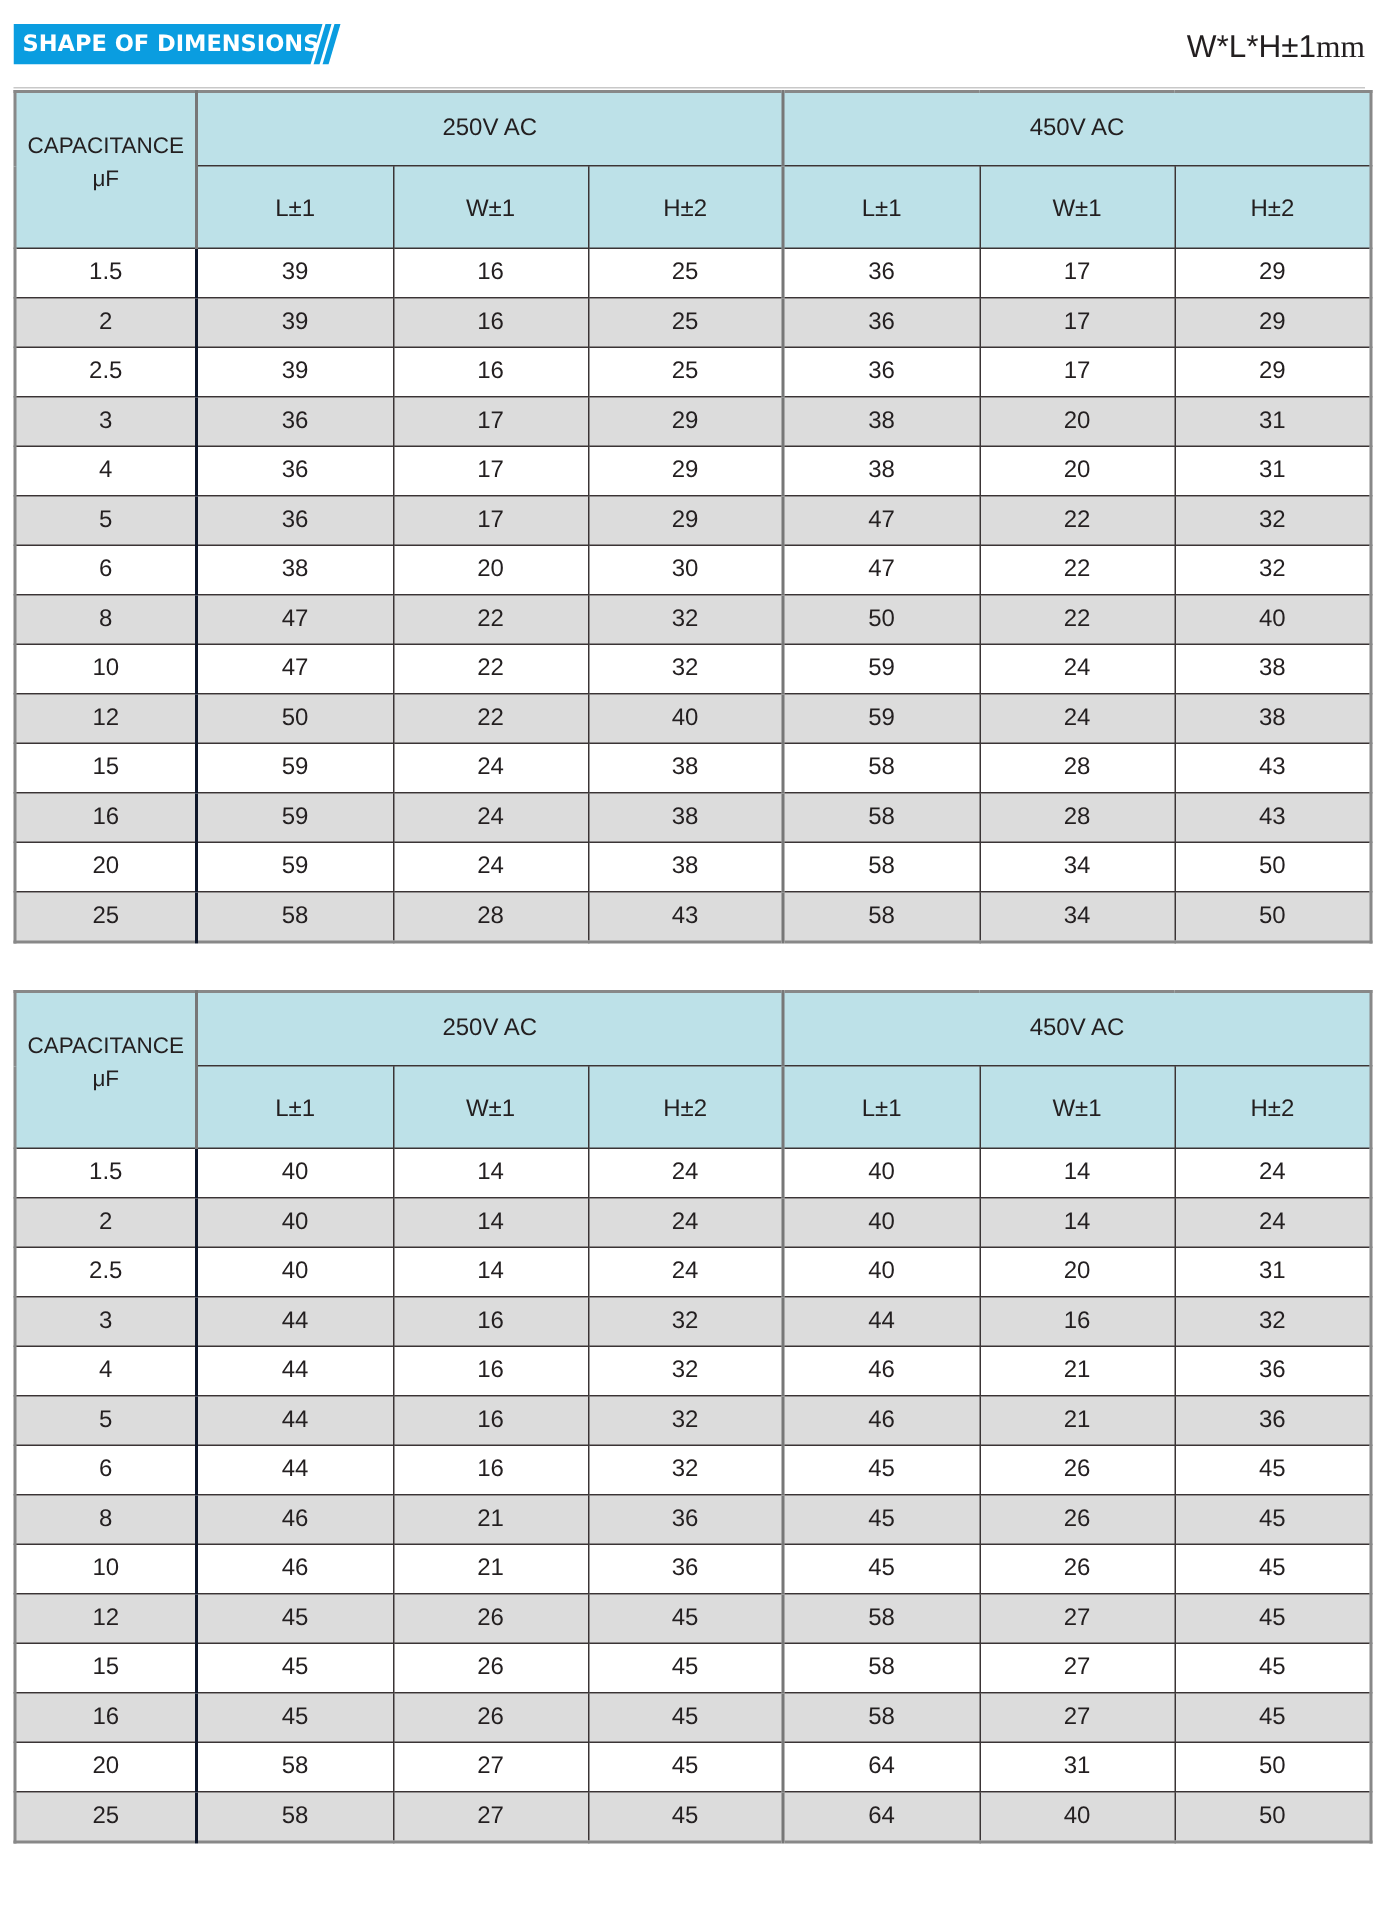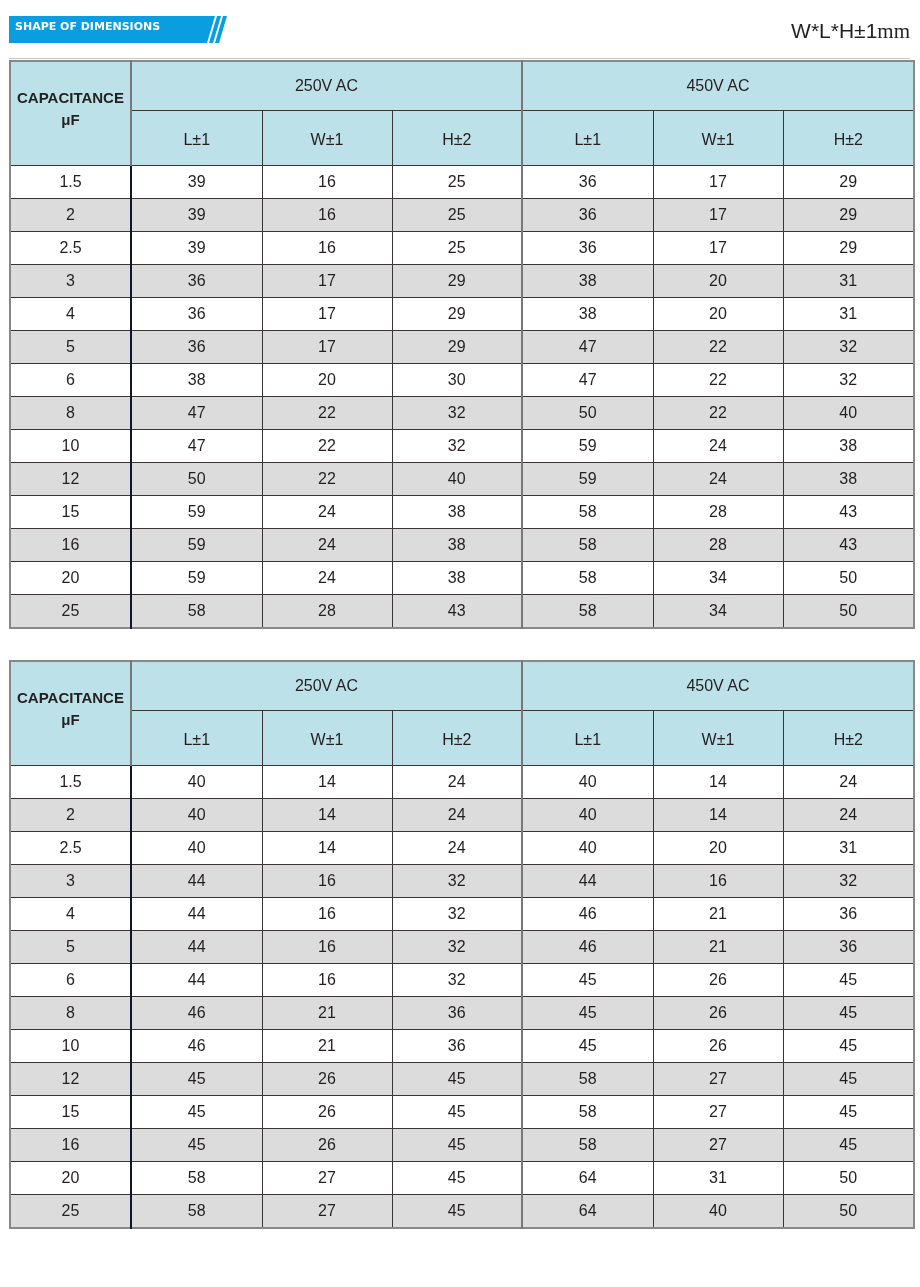--- a/index.html
+++ b/index.html
@@ -7,21 +7,21 @@
       width: 920px; height: 1287px; position: relative; overflow: hidden;
       font-family: "Liberation Sans", sans-serif; color: #231f20;
     }
     .header-bar { position: absolute; left: 0; top: 0; width: 920px; height: 60px; }
     .banner {
       position: absolute; left: 9px; top: 16px; height: 27px; width: 220px;
     }
     .banner svg { position: absolute; left: 0; top: 0; }
     .banner-label {
       position: absolute; left: 6px; top: 4px;
-      font-family: "DejaVu Sans", sans-serif; font-weight: bold; font-size: 11px;
+      font-family: "DejaVu Sans", sans-serif; font-weight: bold; font-size: 15px;
       color: #ffffff; letter-spacing: 0px; white-space: nowrap;
     }
     .units {
       position: absolute; right: 10px; top: 19px;
       font-size: 21px; color: #231f20; white-space: nowrap;
     }
     .units .mm { font-family: "Liberation Serif", serif; }
     .header-rule {
       position: absolute; left: 9px; right: 10px; top: 58px; height: 1px; background: #c8c8c8;
     }
@@ -30,21 +30,21 @@
       position: absolute; left: 9px; width: 904px;
       border-collapse: collapse; table-layout: fixed;
       border: 2px solid #888888;
     }
     table.dims td, table.dims th {
       border: 1px solid #3a3435;
       text-align: center; vertical-align: middle;
       font-size: 16px; font-weight: normal; color: #231f20; padding: 0;
     }
     table.dims th.h { background: #bde1e8; }
-    table.dims th.cap { font-size: 15px; line-height: 22px; padding-bottom: 10px; border-right: 2px solid #777; font-weight: bold; }
+    table.dims th.cap { font-size: 15px; line-height: 22px; padding-bottom: 10px; border-right: 2px solid #777; }
     table.dims td.cap { border-right: 2px solid #0f172a; }
     table.dims th.volt { height: 48px; }
     table.dims th.sub { height: 50px; padding-top: 4px; }
     table.dims th.grp-start, table.dims td.grp-start { border-left: 2px solid #777; }
     table.dims td { height: 32px; }
     table.dims tr.row.alt td { background: #dcdcdc; }
     table.dims tr.row:not(.alt) td { background: #ffffff; }
     #table-1 { top: 60px; }
     #table-2 { top: 660px; }
   </style>

